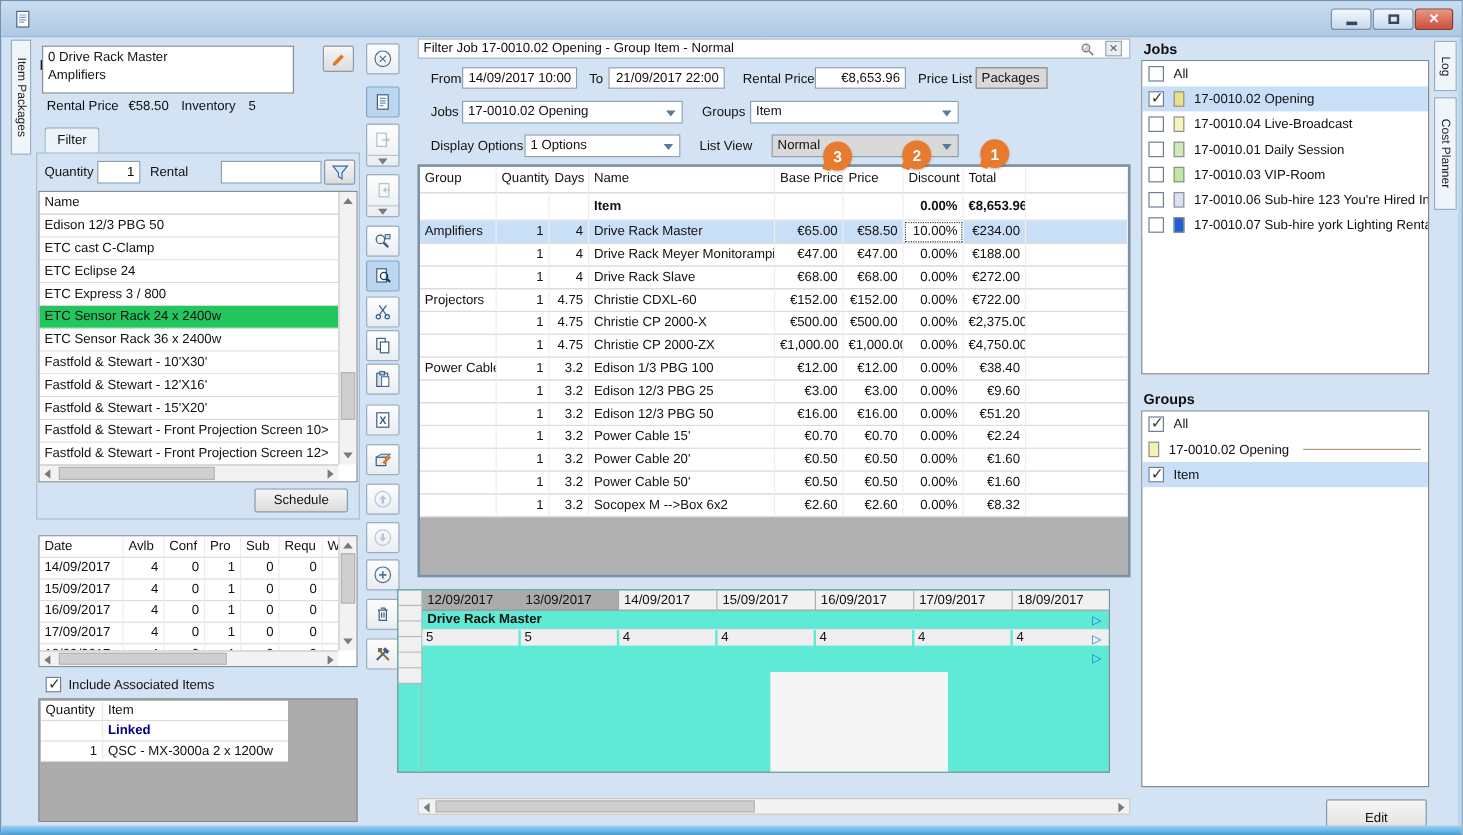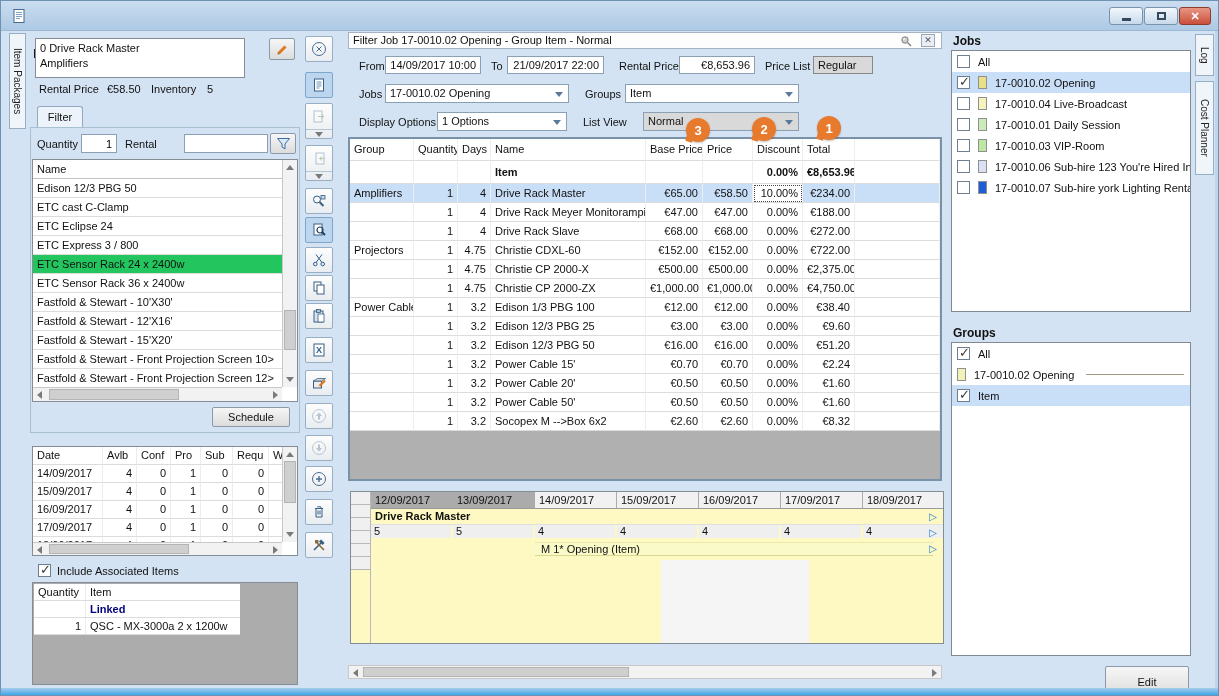--- a/index.html
+++ b/index.html
@@ -80,21 +80,21 @@
   .trow { display:grid; grid-template-columns:64px 44px 33px 155px 57px 50px 50px 52px 1fr;
     background:#fff; height:19px; line-height:18px; }
   .trow > div { border-bottom:1px solid #DCDCDC; border-right:1px solid #EEEEEE; padding:0 4px;
     white-space:nowrap; overflow:hidden; }
   .trow.thead { height:22px; line-height:21px; }
   .trow.tsum { height:23px; line-height:22px; font-weight:bold; }
   .trow.selected { background:#C9DEF7; }
   .trow .ra { text-align:right; }
   .trow.selected .c-disc { background:#fff; outline:1px dotted #444; outline-offset:-2px; }
   
-  .timeline { position:absolute; left:349px; top:490px; width:594px; height:153px; background:#fef9c3;
+  .timeline { position:absolute; left:330px; top:490px; width:594px; height:153px; background:#5eead4;
     border:1px solid #848C94; overflow:hidden; }
   .tl-leftcol { position:absolute; left:0; top:0; width:20px; height:100%; border-right:1px solid #B8B8B8; }
   .tl-cell { height:13px; border-bottom:1px solid #B8B8B8; background:#F0F0F0; }
   .tl-dates { position:absolute; left:20px; top:0; right:0; height:17px; display:flex; }
   .tl-date { width:82px; flex:none; height:17px; line-height:16px; padding-left:4px; background:#F1F1F1;
     border-right:1px solid #ABABAB; border-bottom:1px solid #9A9A9A; white-space:nowrap; overflow:hidden; }
   .tl-date.dim { background:#ABABAB; }
   .tl-title { position:absolute; left:20px; top:17px; right:0; height:16px; line-height:15px;
     font-weight:bold; padding-left:4px; border-bottom:1px solid #E0E0E0; }
   .tl-nums { position:absolute; left:20px; top:33px; right:0; height:16px; display:flex; }
@@ -412,21 +412,21 @@
     <span style="position:absolute;right:6px;top:1px;width:14px;height:13px;border:1px solid #9AA8B6;background:#E8EEF4;text-align:center;line-height:11px;font-size:9px;color:#556">✕</span>
   </div>
 
   <span class="lbl" style="left:358px;top:59px">From</span>
   <div class="field" style="left:384px;top:55px;width:96px;height:18px;text-align:right">14/09/2017 10:00</div>
   <span class="lbl" style="left:490px;top:59px">To</span>
   <div class="field" style="left:506px;top:55px;width:97px;height:18px;text-align:right">21/09/2017 22:00</div>
   <span class="lbl" style="left:618px;top:59px">Rental Price</span>
   <div class="field" style="left:678px;top:55px;width:76px;height:18px;text-align:right">€8,653.96</div>
   <span class="lbl" style="left:764px;top:59px">Price List</span>
-  <div class="field gray" style="left:812px;top:55px;width:60px;height:18px">Regular</div>
+  <div class="field gray" style="left:812px;top:55px;width:60px;height:18px">Packages</div>
 
   <span class="lbl" style="left:358px;top:87px">Jobs</span>
   <div class="combo" style="left:384px;top:83px;width:184px;height:19px">
     <span class="val">17-0010.02 Opening</span>
     <span class="arrow"></span>
   </div>
   <span class="lbl" style="left:584px;top:87px">Groups</span>
   <div class="combo" style="left:624px;top:83px;width:174px;height:19px">
     <span class="val">Item</span>
     <span class="arrow"></span>
@@ -657,21 +657,20 @@
           <div>4</div>
         </div>
         <div class="tl-num">
           <div>4</div>
         </div>
         <div class="tl-num">
           <div>4</div>
         </div>
       </div>
     <span class="play" style="right:6px;top:35px">▷</span>
-    <div class="tl-bar">M 1* Opening (Item)</div>
     <span class="play" style="right:6px;top:51px">▷</span>
     <div style="position:absolute;left:310px;top:68px;width:148px;height:94px;background:#F5F5F5"></div>
   </div>
   <div class="sb-h" style="left:347px;top:664px;width:594px;border:1px solid #C8C8C8">
     <div class="sb-arr arr-lf" style="left:4px;top:3px"></div>
     <div class="sb-thumb" style="left:14px;top:1px;width:266px;height:10px"></div>
     <div class="sb-arr arr-rt" style="right:4px;top:3px"></div>
   </div>
 
   <div class="panel-title" style="left:952px;top:33px">Jobs</div>

